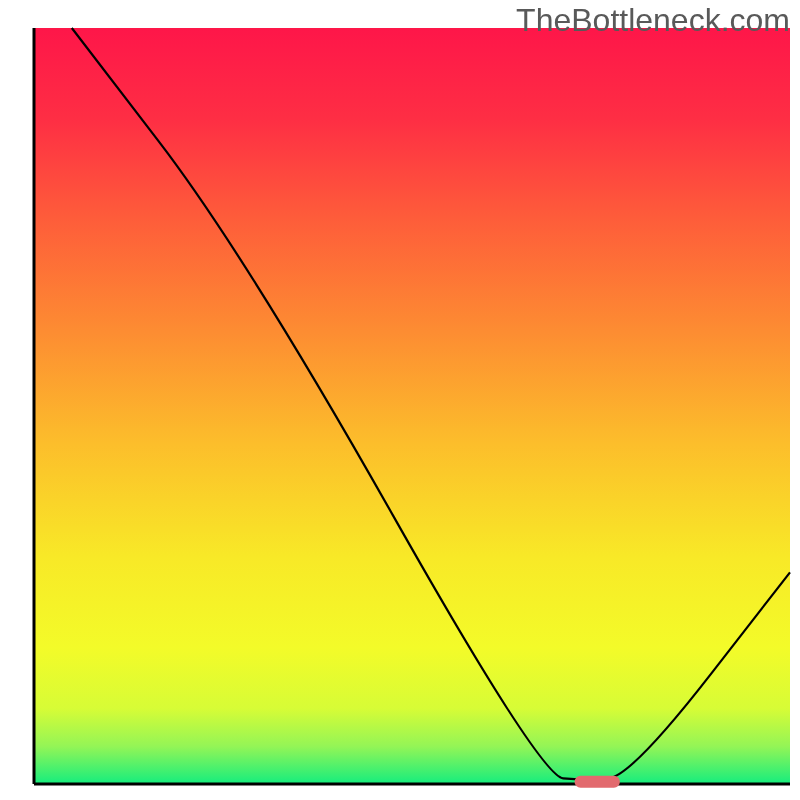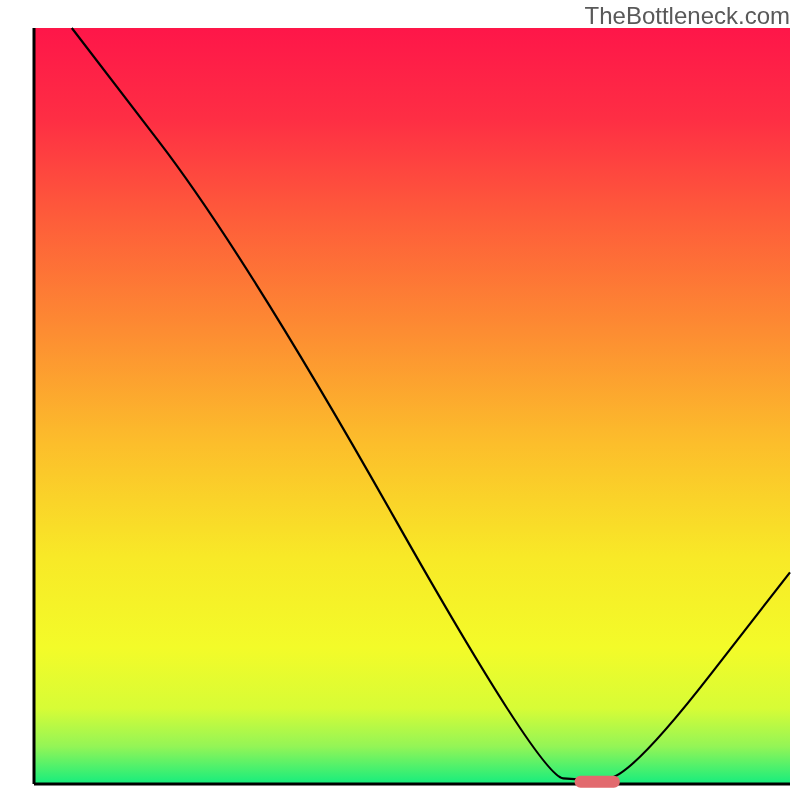--- a/index.html
+++ b/index.html
@@ -14,21 +14,21 @@
   .container {
     position: relative;
     width: 800px;
     height: 800px;
   }
   .watermark {
     position: absolute;
     top: 2px;
     right: 10px;
     color: #595959;
-    font-size: 24px;
+    font-size: 32px;
     font-weight: 500;
     z-index: 5;
     margin-left: 8px;
   }
   svg {
     display: block;
   }
 </style>
 </head>
 <body>

